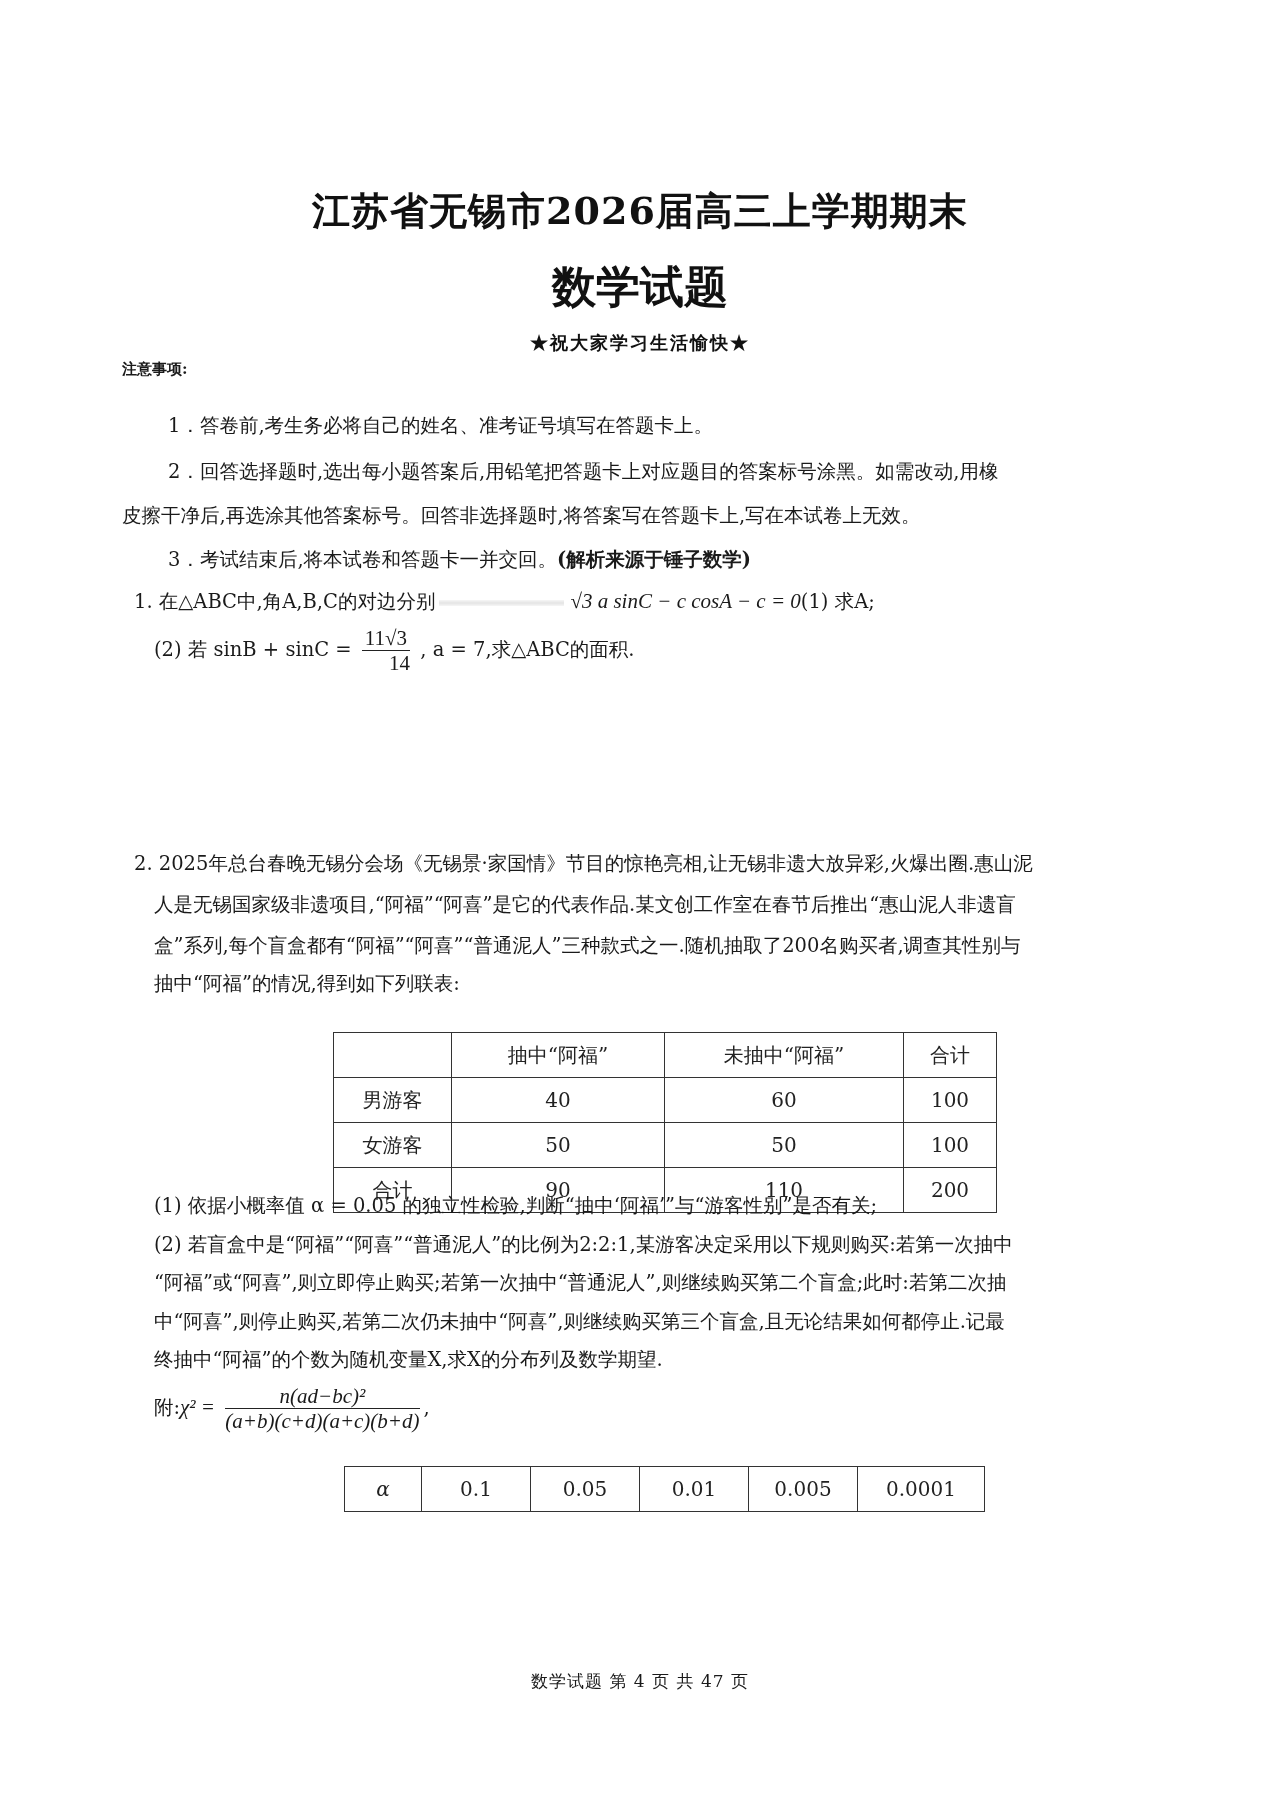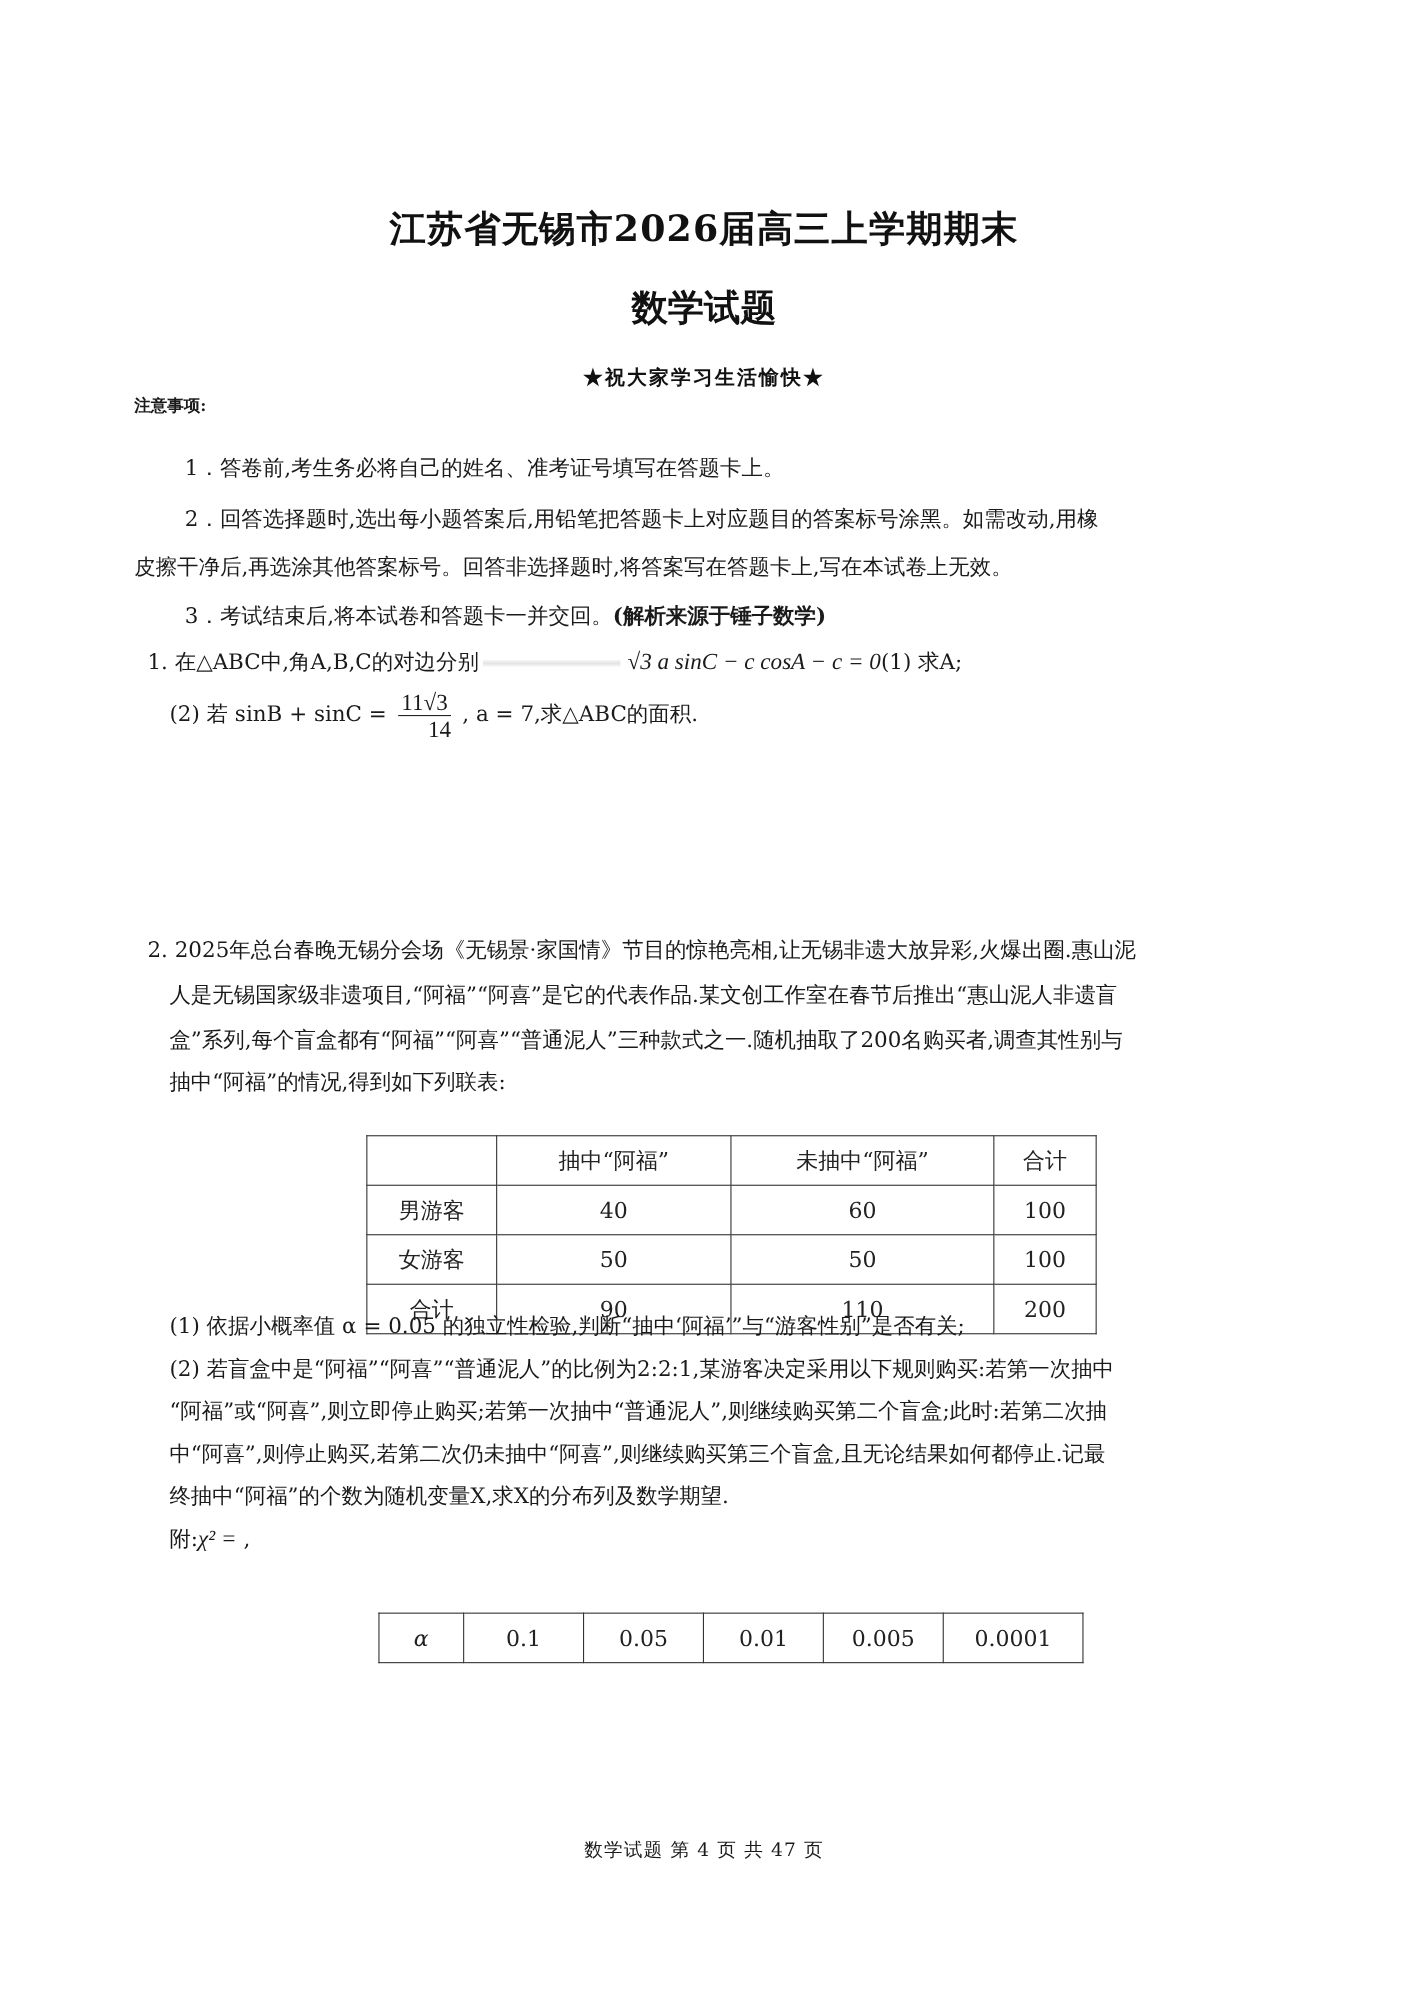--- a/index.html
+++ b/index.html
@@ -4,25 +4,25 @@
 <style>
   html, body { margin: 0; padding: 0; background: #ffffff; }
   body {
     width: 1280px; height: 1810px; position: relative; overflow: hidden;
     font-family: "DejaVu Serif", "Liberation Serif", serif;
     color: #1a1a1a;
   }
   .abs { position: absolute; }
   .title {
     left: 0; width: 1280px; top: 186px; text-align: center;
-    font-size: 33px; font-weight: bold; letter-spacing: 1px; color: #111;
+    font-size: 38px; font-weight: bold; letter-spacing: 1px; color: #111;
   }
   .subtitle {
     left: 0; width: 1280px; top: 258px; text-align: center;
-    font-size: 33px; font-weight: bold; color: #111;
+    font-size: 44px; font-weight: bold; color: #111;
   }
   .motto {
     left: 0; width: 1280px; top: 331px; text-align: center;
     font-size: 18px; font-weight: bold; letter-spacing: 2px; color: #111;
   }
   .notice-head { left: 122px; top: 360px; font-size: 15px; font-weight: bold; }
   .line { font-size: 19.5px; white-space: nowrap; line-height: 28px; }
   .bold { font-weight: bold; }
   .it { font-style: italic; font-family: "Liberation Serif", serif; }
   .math { font-family: "Liberation Serif", serif; font-size: 21px; }
@@ -108,21 +108,24 @@
   </table>
 
 <div class="abs line" style="left:154px; top:1192px;">(1) 依据小概率值 α = 0.05 的独立性检验,判断“抽中‘阿福’”与“游客性别”是否有关;</div>
 <div class="abs line" style="left:154px; top:1231px;">(2) 若盲盒中是“阿福”“阿喜”“普通泥人”的比例为2:2:1,某游客决定采用以下规则购买:若第一次抽中</div>
 <div class="abs line" style="left:154px; top:1269px;">“阿福”或“阿喜”,则立即停止购买;若第一次抽中“普通泥人”,则继续购买第二个盲盒;此时:若第二次抽</div>
 <div class="abs line" style="left:154px; top:1308px;">中“阿喜”,则停止购买,若第二次仍未抽中“阿喜”,则继续购买第三个盲盒,且无论结果如何都停止.记最</div>
 <div class="abs line" style="left:154px; top:1346px;">终抽中“阿福”的个数为随机变量X,求X的分布列及数学期望.</div>
 
 <div class="abs line" style="left:154px; top:1384px;">
   <span>附:</span><span class="math it">χ² =</span>
-  <span>,</span>
+  <span class="frac math it">
+    <span class="num">n(ad−bc)²</span>
+    <span class="den">(a+b)(c+d)(a+c)(b+d)</span>
+  </span><span>,</span>
 </div>
 
 <table class="grid t2">
   <tbody>
       <tr>
     <td style="width:74px" class="it">α</td>
     <td style="width:106px">0.1</td>
     <td style="width:106px">0.05</td>
     <td style="width:106px">0.01</td>
     <td style="width:106px">0.005</td>

